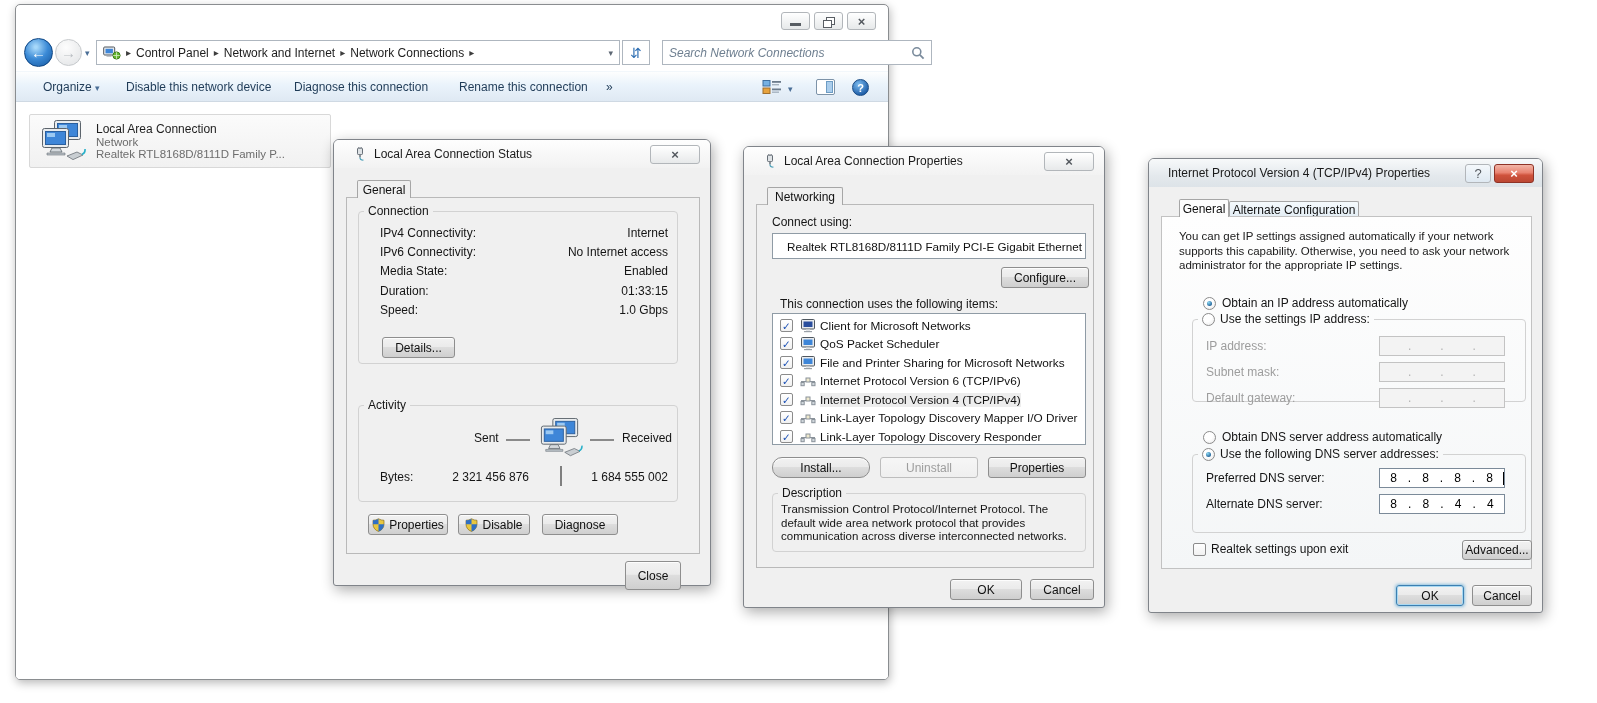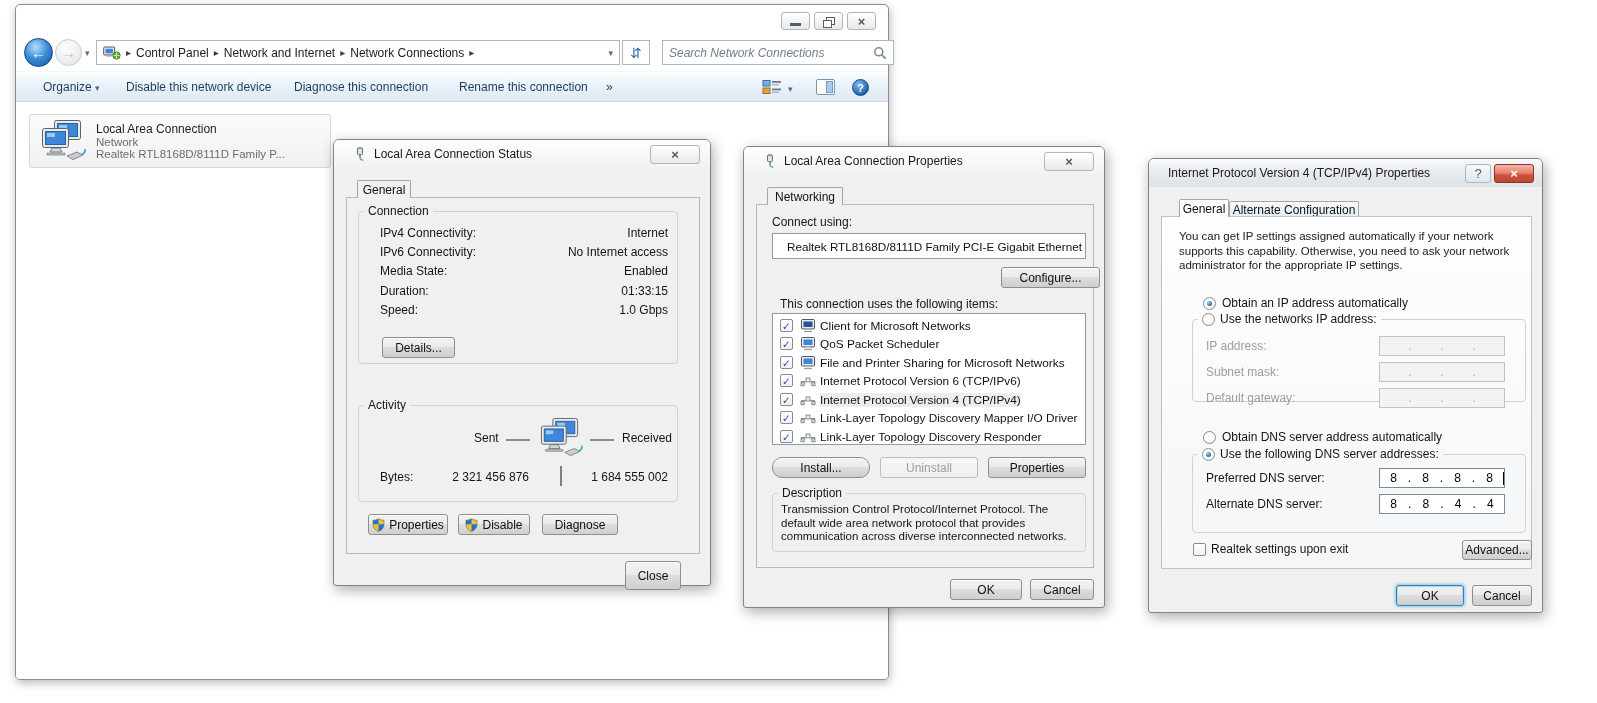--- a/index.html
+++ b/index.html
@@ -87,21 +87,21 @@
     background:radial-gradient(circle at 40% 30%, #fdfdfd, #e1e3e5); }
   .mini-caret { font-size:9px; color:#4a6e96; }
   .addr { position:absolute; left:80px; top:5px; width:524px; height:25px; background:#fff;
     border:1px solid #aeb6bf; display:flex; align-items:center; padding:0 6px; gap:5px; }
   .addr .seg { color:#1d1d1d; }
   .addr .arr { color:#3d3d3d; font-size:10px; }
   .addr .tail { flex:1; }
   .boxbtn { position:absolute; top:5px; height:25px; background:#fff; border:1px solid #aeb6bf;
     display:flex; align-items:center; justify-content:center; }
   #refresh-btn { left:606px; width:28px; font-family:"DejaVu Sans",sans-serif; color:#2f6fb3; font-size:14px; }
-  .search { position:absolute; left:646px; top:5px; width:232px; height:25px; background:#fff;
+  .search { position:absolute; left:646px; top:5px; width:270px; height:25px; background:#fff;
     border:1px solid #aeb6bf; display:flex; align-items:center; padding:0 6px; gap:4px; }
   .search input { flex:1; border:none; outline:none; font-family:inherit; font-size:12px; color:#222; }
   .search input::placeholder { font-style:italic; color:#6e7f90; }
 
   .cmdbar { position:absolute; left:0; right:0; top:66px; height:31px; color:#1f3b57;
     background:linear-gradient(#fdfefe,#eaf3fb 45%,#dfe9f3); border-top:1px solid #f2f7fb; border-bottom:1px solid #cfd9e3; }
   .cmd { position:absolute; top:8px; white-space:nowrap; }
 
   .content { position:absolute; left:0; right:0; top:98px; bottom:0; background:#fff; border-radius:0 0 4px 4px; }
   .tile { position:absolute; left:13px; top:11px; width:302px; height:54px; border:1px solid #d8d8d8;
@@ -337,21 +337,21 @@
     <span class="lbl" style="left:28px; top:68px;">Connect using:</span>
     <div class="abs" style="left:28px; top:86px; width:314px; height:26px; background:#fff; border:1px solid #8f9ba5; z-index:4; display:flex; align-items:center; padding:0 7px; gap:7px;">
       <svg width="17" height="14" viewBox="0 0 18 14">
         <rect x="0.7" y="1" width="11" height="8" rx="1" fill="#e8ebee" stroke="#4f575f"></rect>
         <rect x="2.5" y="2.8" width="7.4" height="4.5" fill="#3e86d8"></rect>
         <rect x="3.5" y="9.4" width="5" height="1.2" fill="#9aa1a8"></rect>
         <rect x="12.5" y="7" width="4.5" height="4.5" fill="#66b82f" stroke="#3f7d1a"></rect>
       </svg>
       <span class="nw" style="font-size:11.7px;">Realtek RTL8168D/8111D Family PCI-E Gigabit Ethernet</span>
     </div>
-    <div class="btn" style="left:257px; top:120px; width:99px; height:21px;">
+    <div class="btn" style="left:257px; top:120px; width:88px; height:21px;">
         <span>Configure...</span>
       </div>
 
     <span class="lbl" style="left:28px; top:150px;margin-left:8px;">This connection uses the following items:</span>
     <div class="abs" style="left:28px; top:166px; width:314px; height:132px; background:#fff; border:1px solid #8f9ba5; z-index:4;">
       <div class="li" style="top:3px;">
         <div class="cb">✓</div>
         <svg class="lic" width="16" height="16" viewBox="0 0 16 16">
           <rect x="1.5" y="1.5" width="13" height="9.5" rx="1" fill="#e8ebee" stroke="#4f575f"></rect>
             <rect x="3.5" y="3.5" width="9" height="5.5" fill="#2a4f9e"></rect>
@@ -462,21 +462,21 @@
         <span>Alternate Configuration</span>
       </div>
     <div class="panel" style="left:12px; top:57px; width:371px; height:353px;"></div>
 
     <div class="intro" style="left:30px; top:70px; width:352px;">You can get IP settings assigned automatically if your network supports this capability. Otherwise, you need to ask your network administrator for the appropriate IP settings.</div>
 
     <div class="radio sel" style="left:54px; top:138px;"></div>
     <span class="lbl" style="left:73px; top:137px;">Obtain an IP address automatically</span>
 
     <fieldset class="grp" style="left:43px; top:153px; width:334px; height:90px;">
-      <legend><span class="radio inline"></span><span>Use the networks IP address:</span></legend>
+      <legend><span class="radio inline"></span><span>Use the settings IP address:</span></legend>
     </fieldset>
     <span class="lbl grey" style="left:57px; top:180px;">IP address:</span>
     <div class="ipf off" style="left:230px; top:177px; width:126px;">
       <span class="oct"></span>
         <span class="sep">.</span>
         <span class="oct"></span>
         <span class="sep">.</span>
         <span class="oct"></span>
         <span class="sep">.</span>
         <span class="oct"></span>

